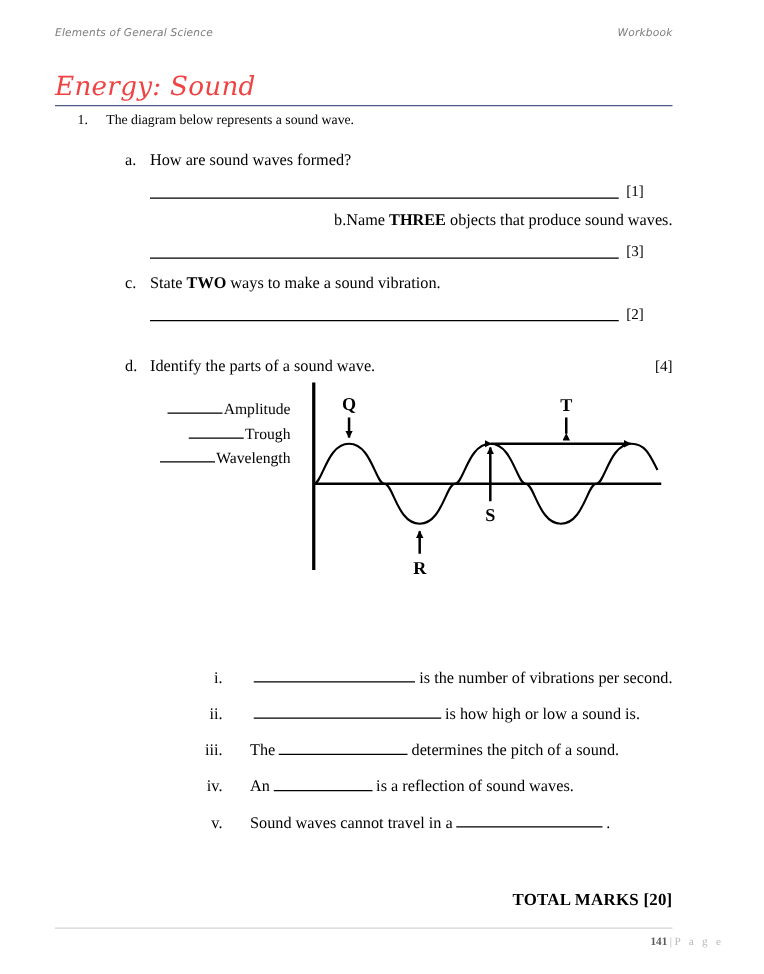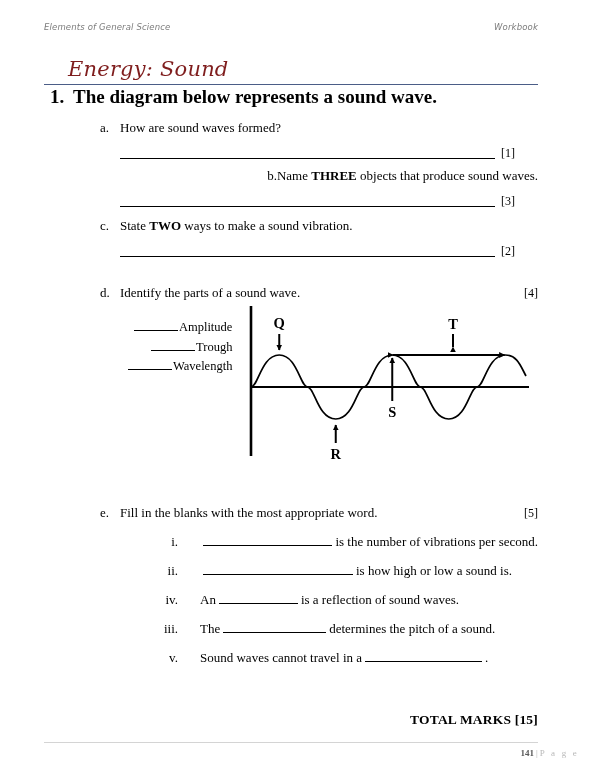--- a/index.html
+++ b/index.html
@@ -43,43 +43,41 @@
   }
 
   
   .title {
     position: absolute;
     left: 44px;
     top: 57px;
     font-family: "DejaVu Serif", serif;
     font-style: italic;
     font-size: 21px;
-    color: #7f1d1d;
+    color: #ef4444;
     letter-spacing: 0.2px;
     line-height: 24px;
-    margin-left: 24px;
   }
   .title-rule {
     position: absolute;
     left: 44px;
     top: 84px;
     width: 494px;
     height: 1px;
     background: #4b5d87;
   }
 
   
   .q1 {
     position: absolute;
-    left: 50px;
+    left: 62px;
     top: 89px;
-    font-size: 19px;
+    font-size: 11px;
     line-height: 15px;
     white-space: nowrap;
-    font-weight: bold;
   }
   .q1 .num { display: inline-block; width: 23px; }
 
   
   .part {
     position: absolute;
     left: 100px;
     width: 438px;
     font-size: 13px;
     line-height: 16px;
@@ -314,58 +312,52 @@
 
       <line x1="152.25" y1="103" x2="152.25" y2="60" stroke="#000" stroke-width="2" marker-end="url(#arrHead)"></line>
       <text x="152.25" y="119" text-anchor="middle" font-family="Liberation Serif, serif" font-size="14.5" font-weight="bold" fill="#000">S</text>
 
       <line x1="153" y1="57" x2="264.5" y2="57" stroke="#000" stroke-width="1.9" marker-start="url(#arrHead)" marker-end="url(#arrHead)"></line>
       <line x1="213" y1="49" x2="213" y2="36" stroke="#000" stroke-width="2" marker-start="url(#arrHead)"></line>
       <text x="213" y="31" text-anchor="middle" font-family="Liberation Serif, serif" font-size="14.5" font-weight="bold" fill="#000">T</text>
     </svg>
   </div>
 
-  <div class="part" id="part-e">
-    <div class="part-text">
-      <span class="letter">e.</span><span>Fill in the blanks with the most appropriate word.</span>
-      <span class="marks-right">[5]</span>
-    </div>
-  </div>
 
   <div class="sub-list">
     <div class="sub-item">
       <span class="sub-rn">i.</span>
         <span class="blank-inline" style="width:150px"></span>
         <span>is the number of vibrations per second.</span>
     </div>
     <div class="sub-item">
       <span class="sub-rn">ii.</span>
         <span class="blank-inline" style="width:150px"></span>
         <span>is how high or low a sound is.</span>
+    </div>
+    <div class="sub-item">
+      <span class="sub-rn">iii.</span>
+        <span>The</span>
+        <span class="blank-inline" style="width:103px"></span>
+        <span>determines the pitch of a sound.</span>
     </div>
     <div class="sub-item">
       <span class="sub-rn">iv.</span>
         <span>An</span>
         <span class="blank-inline" style="width:79px"></span>
         <span>is a reflection of sound waves.</span>
     </div>
     <div class="sub-item">
-      <span class="sub-rn">iii.</span>
-        <span>The</span>
-        <span class="blank-inline" style="width:103px"></span>
-        <span>determines the pitch of a sound.</span>
-    </div>
-    <div class="sub-item">
       <span class="sub-rn">v.</span>
         <span>Sound waves cannot travel in a</span>
         <span class="blank-inline" style="width:117px"></span>
         <span>.</span>
     </div>
   </div>
 
-  <div class="total-marks">TOTAL MARKS [15]</div>
+  <div class="total-marks">TOTAL MARKS [20]</div>
 
   <div class="footer-rule"></div>
   <div class="footer">
     <span class="pnum">141</span><span class="bar">|</span><span class="ptxt">P a g e</span>
   </div>
 
 </div>
 
 </body></html>

